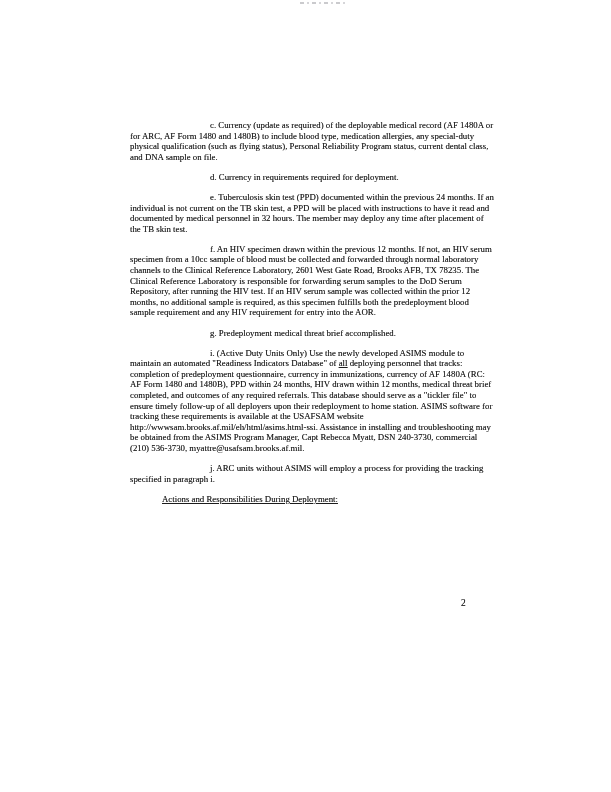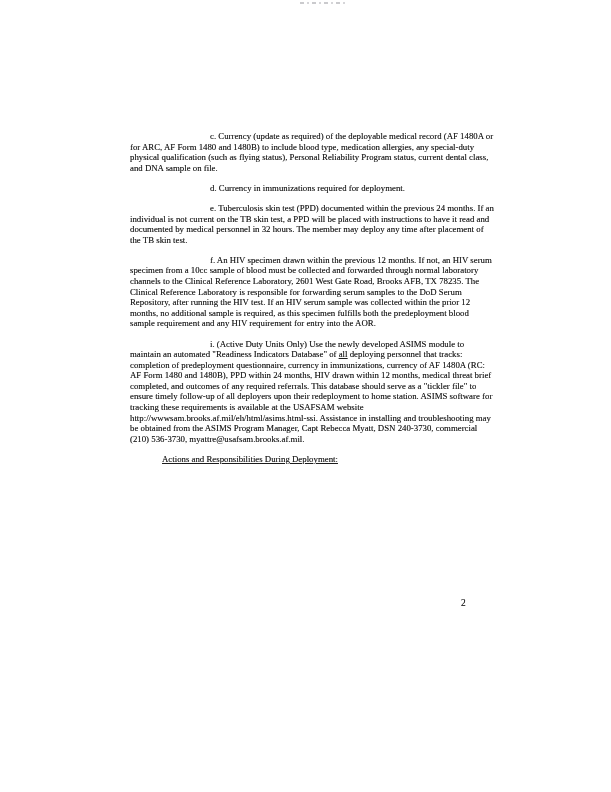--- a/index.html
+++ b/index.html
@@ -28,21 +28,21 @@
       #b9b9bd 0px, #b9b9bd 4px,
       transparent 4px, transparent 7px,
       #c8c8cc 7px, #c8c8cc 9px,
       transparent 9px, transparent 12px
     );
     opacity: 0.75;
   }
   .content {
     position: absolute;
     left: 130px;
-    top: 131px;
+    top: 120px;
     width: 364px;
     font-size: 8.8px;
     line-height: 10.6px;
     text-align: left;
     
     text-shadow: 0 0 0.35px rgba(20,20,20,0.55);
   }
   .content p {
     margin: 0 0 9.5px 0;
     text-indent: 80px;
@@ -73,32 +73,34 @@
 <body>
 
 <div class="page">
 
   <div class="scan-artifact"></div>
 
   <div class="content">
 
     <p>c.  Currency (update as required) of the deployable medical record (AF 1480A or for ARC, AF Form 1480 and 1480B) to include blood type, medication allergies, any special-duty physical qualification (such as flying status), Personal Reliability Program status, current dental class, and DNA sample on file.</p>
 
-    <p>d.  Currency in immunizations required for deployment.</p>
+    <p>d.  Currency in requirements required for deployment.</p>
 
     <p>e.  Tuberculosis skin test (PPD) documented within the previous 24 months.  If an individual is not current on the TB skin test, a PPD will be placed with instructions to have it read and documented by medical personnel in 32 hours.  The member may deploy any time after placement of the TB skin test.</p>
 
     <p>f.  An HIV specimen drawn within the previous 12 months.  If not, an HIV serum specimen from a 10cc sample of blood must be collected and forwarded through normal laboratory channels to the Clinical Reference Laboratory, 2601 West Gate Road, Brooks AFB, TX 78235.  The Clinical Reference Laboratory is responsible for forwarding serum samples to the DoD Serum Repository, after running the HIV test.  If an HIV serum sample was collected within the prior 12 months, no additional sample is required, as this specimen fulfills both the predeployment blood sample requirement and any HIV requirement for entry into the AOR.</p>
 
+    <p>g.  Predeployment medical threat brief accomplished.</p>
 
 
     <p>
       <span>i.  (Active Duty Units Only) Use the newly developed ASIMS module to maintain an automated "Readiness Indicators Database" of </span><span class="u">all</span><span> deploying personnel that tracks: completion of predeployment questionnaire, currency in immunizations, currency of AF 1480A (RC: AF Form 1480 and 1480B), PPD within 24 months, HIV drawn within 12 months, medical threat brief completed, and outcomes of any required referrals.  This database should serve as a "tickler file" to ensure timely follow-up of all deployers upon their redeployment to home station.  ASIMS software for tracking these requirements is available at the USAFSAM website http://wwwsam.brooks.af.mil/eh/html/asims.html-ssi.  Assistance in installing and troubleshooting may be obtained from the ASIMS Program Manager, Capt Rebecca Myatt, DSN 240-3730, commercial (210) 536-3730, myattre@usafsam.brooks.af.mil.</span>
     </p>
 
+    <p>j.  ARC units without ASIMS will employ a process for providing the tracking specified in paragraph i.</p>
 
     <p class="heading-line">
       <span class="u">Actions and Responsibilities During Deployment:</span>
     </p>
 
 
   </div>
 
   <div class="page-number">2</div>
 

